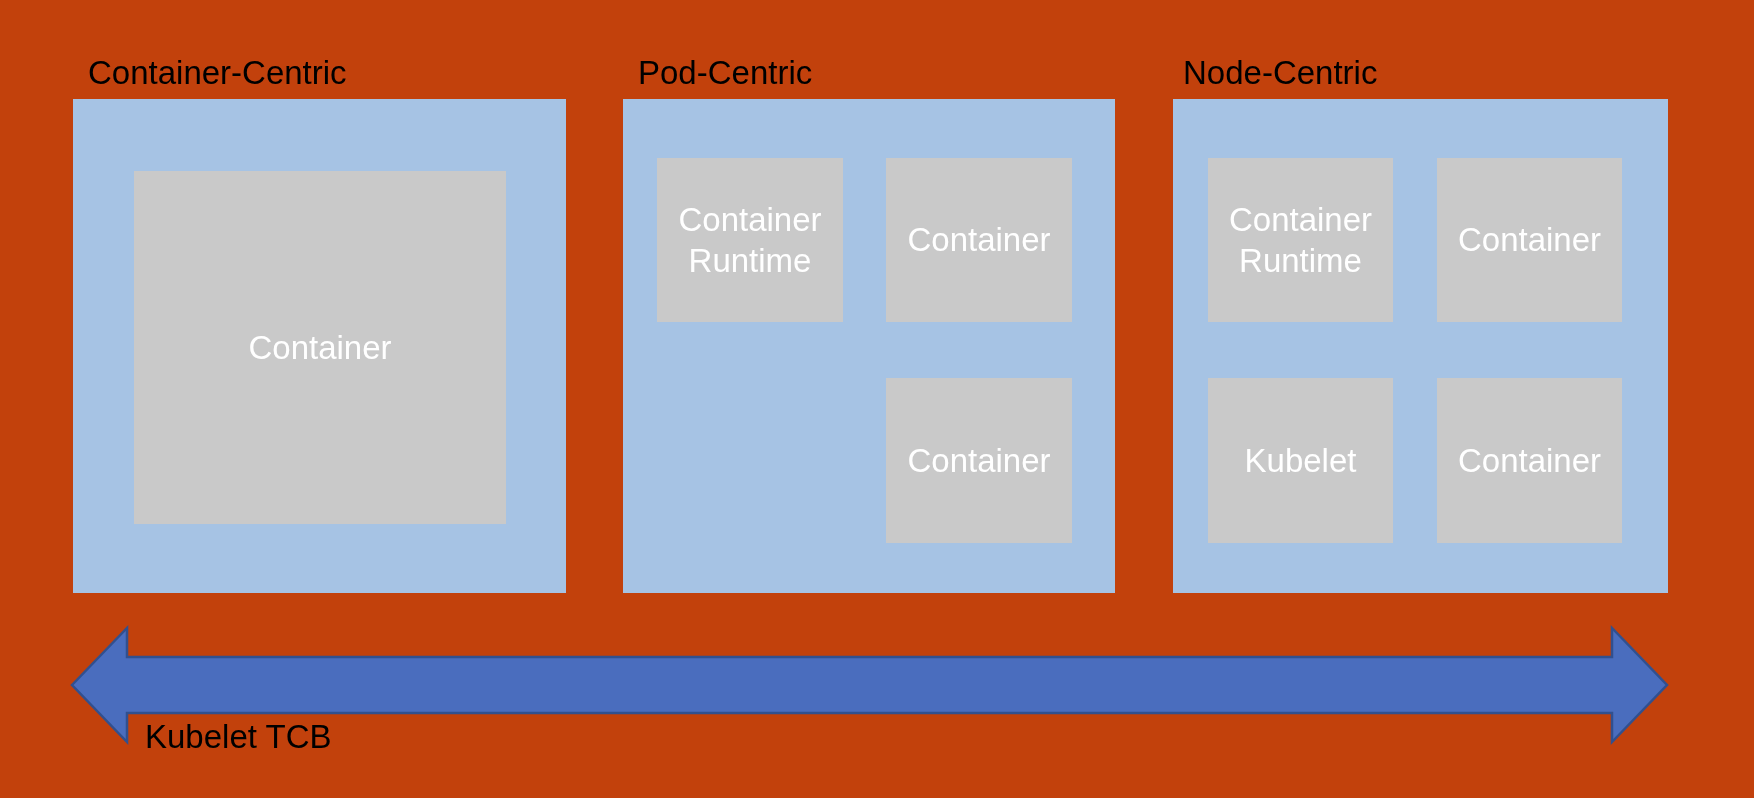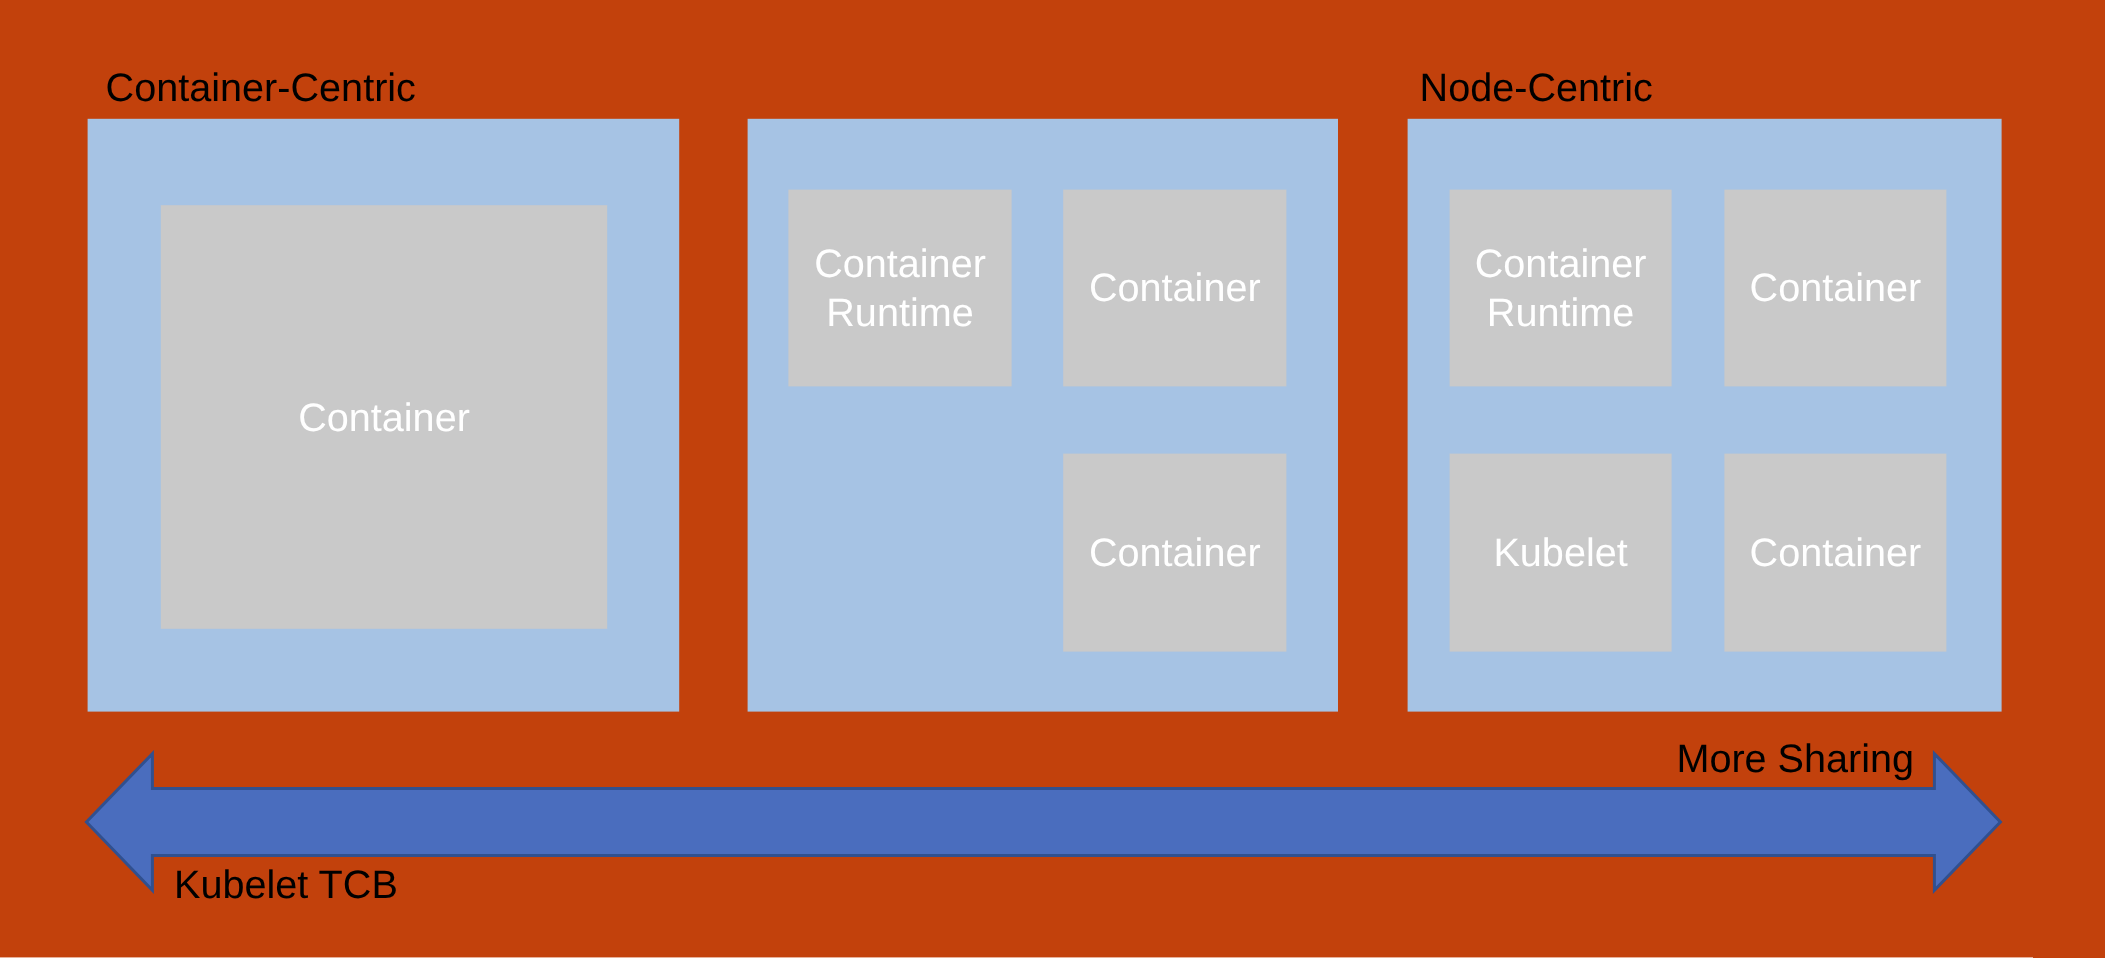--- a/index.html
+++ b/index.html
@@ -85,20 +85,21 @@
   }
   .lbl-more    { left: 1397px; top: 612px; }
   .lbl-smaller { left: 145px;  top: 717px; }
 </style>
 </head>
 <body>
 
 <div class="canvas">
 
   <h2 class="panel-title t1">Container-Centric</h2>
+  <h2 class="panel-title t2">Pod-Centric</h2>
   <h2 class="panel-title t3">Node-Centric</h2>
 
   <div class="panel p1">
     <div class="gbox b1">
       <span>Container</span>
     </div>
   </div>
 
   <div class="panel p2">
     <div class="gbox b2a">
@@ -124,16 +125,15 @@
     </div>
     <div class="gbox b3d">
       <span>Container</span>
     </div>
   </div>
 
   <svg class="arrow-svg" viewBox="0 0 1610 130" aria-hidden="true">
     <polygon points="7,65 62,8 62,37 1547,37 1547,8 1602,65 1547,122 1547,93 62,93 62,122"></polygon>
   </svg>
 
-  <div class="axis-label lbl-more">More Sharing</div>
   <div class="axis-label lbl-smaller">Kubelet TCB</div>
 
 </div>
 
 </body></html>

